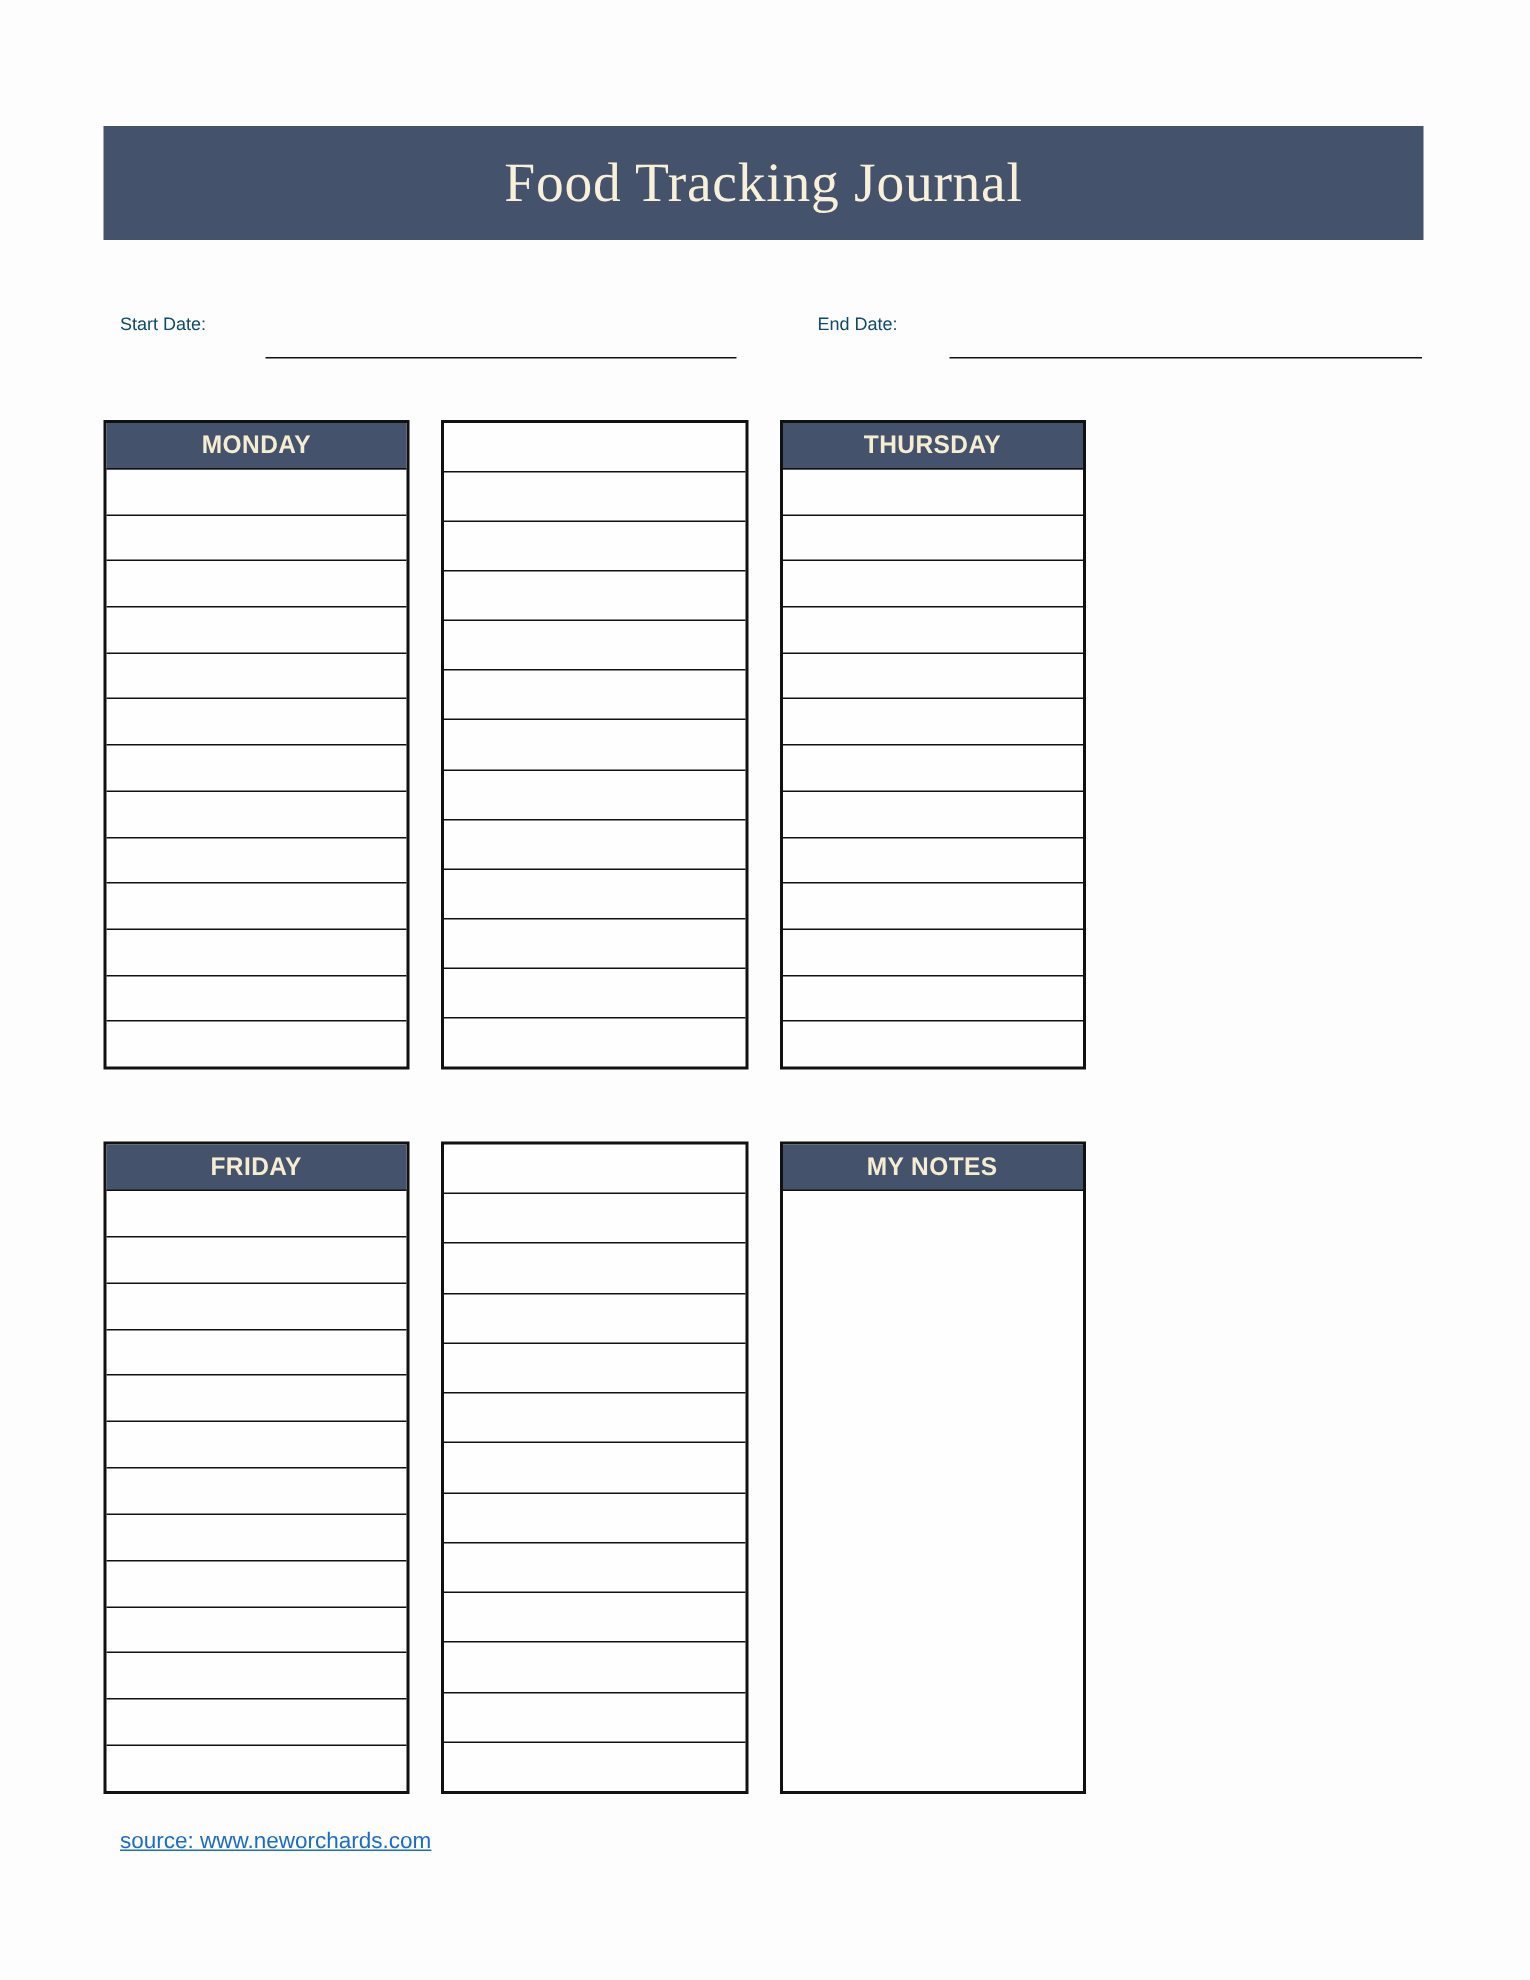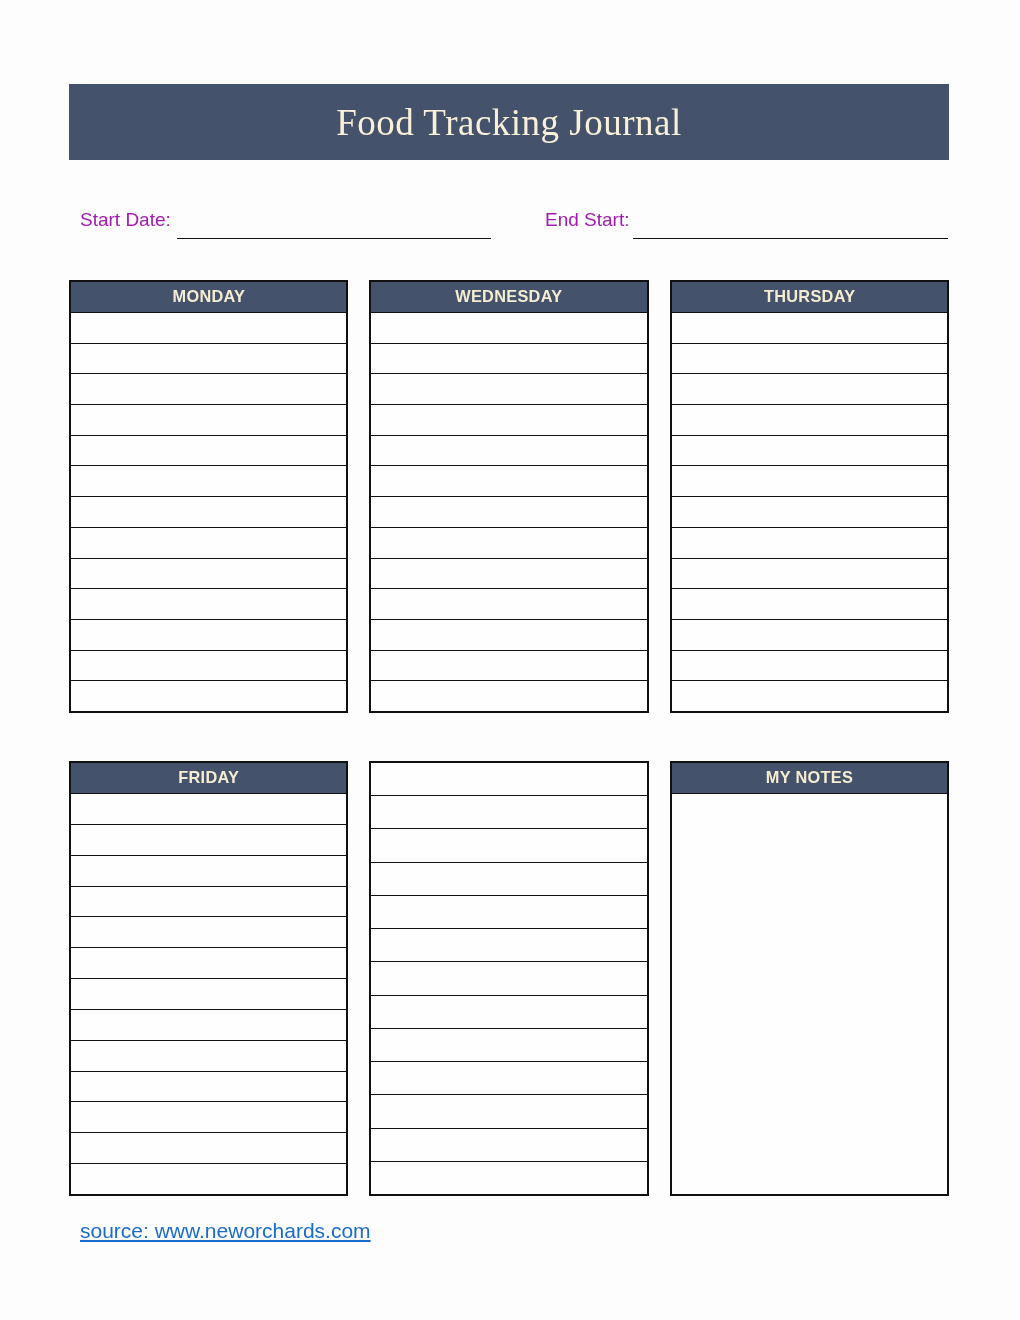--- a/index.html
+++ b/index.html
@@ -33,41 +33,41 @@
     margin: 0;
     font-size: 37px;
     font-weight: 400;
     letter-spacing: 0.5px;
     color: #f8f0d8;
   }
 
   
   .date-label {
     position: absolute;
-    font-size: 19px;
-    color: #a21caf;
+    font-size: 12px;
+    color: #0c4a6e;
   }
   .date-label.start { left: 80px;  top: 209px; }
   .date-label.end   { left: 545px; top: 209px; }
   .date-line {
     position: absolute;
     top: 224px;
     height: 14px;
     border-bottom: 1.5px solid #111111;
   }
   .date-line.start { left: 177px; width: 314px; }
   .date-line.end   { left: 633px; width: 315px; }
 
   
   .week-grid {
     position: absolute;
     left: 69px;
     width: 880px;
     display: grid;
-    grid-template-columns: repeat(3, 1fr);
+    grid-template-columns: repeat(4, 1fr);
     column-gap: 21px;
   }
   .week-grid.top    { top: 280px; height: 433px; }
   .week-grid.bottom { top: 761px; height: 435px; }
 
   .day-col {
     border: 2px solid #111111;
     background: #fefefe;
     display: flex;
     flex-direction: column;
@@ -99,39 +99,39 @@
     border-bottom: 1.5px solid #111111;
   }
   .day-rows .row:last-child { border-bottom: none; }
   .notes-body { flex: 1; background: #fefefe; }
 
   
   .source-link {
     position: absolute;
     left: 80px;
     top: 1219px;
-    font-size: 21px;
+    font-size: 15px;
     color: #1b6bcc;
     text-decoration: underline;
     cursor: pointer;
   }
 </style>
 </head>
 <body>
 
 <div class="page">
 
   <header class="banner">
     <h1>Food Tracking Journal</h1>
   </header>
 
   <span class="date-label start">Start Date:</span>
   <span class="date-line start"></span>
 
-  <span class="date-label end">End Start:</span>
+  <span class="date-label end">End Date:</span>
   <span class="date-line end"></span>
 
   <section class="week-grid top">
     <div class="day-col">
       <div class="day-header">
         <span>MONDAY</span>
       </div>
       <div class="day-rows">
           <div class="row"></div>
           <div class="row"></div>
@@ -142,23 +142,20 @@
           <div class="row"></div>
           <div class="row"></div>
           <div class="row"></div>
           <div class="row"></div>
           <div class="row"></div>
           <div class="row"></div>
           <div class="row"></div>
         </div>
     </div>
     <div class="day-col">
-      <div class="day-header">
-        <span>WEDNESDAY</span>
-      </div>
       <div class="day-rows">
           <div class="row"></div>
           <div class="row"></div>
           <div class="row"></div>
           <div class="row"></div>
           <div class="row"></div>
           <div class="row"></div>
           <div class="row"></div>
           <div class="row"></div>
           <div class="row"></div>

